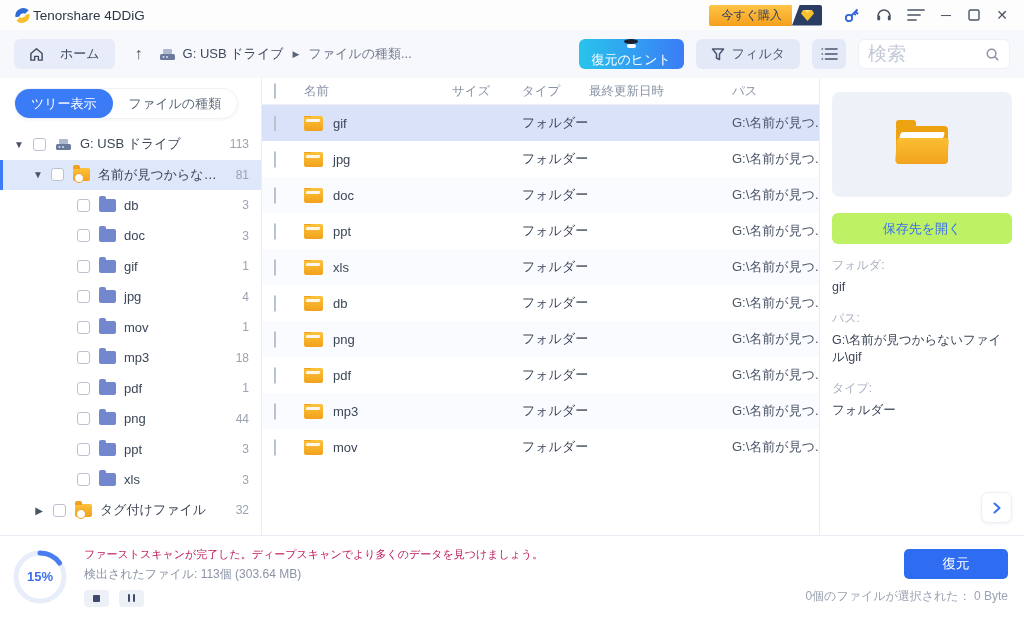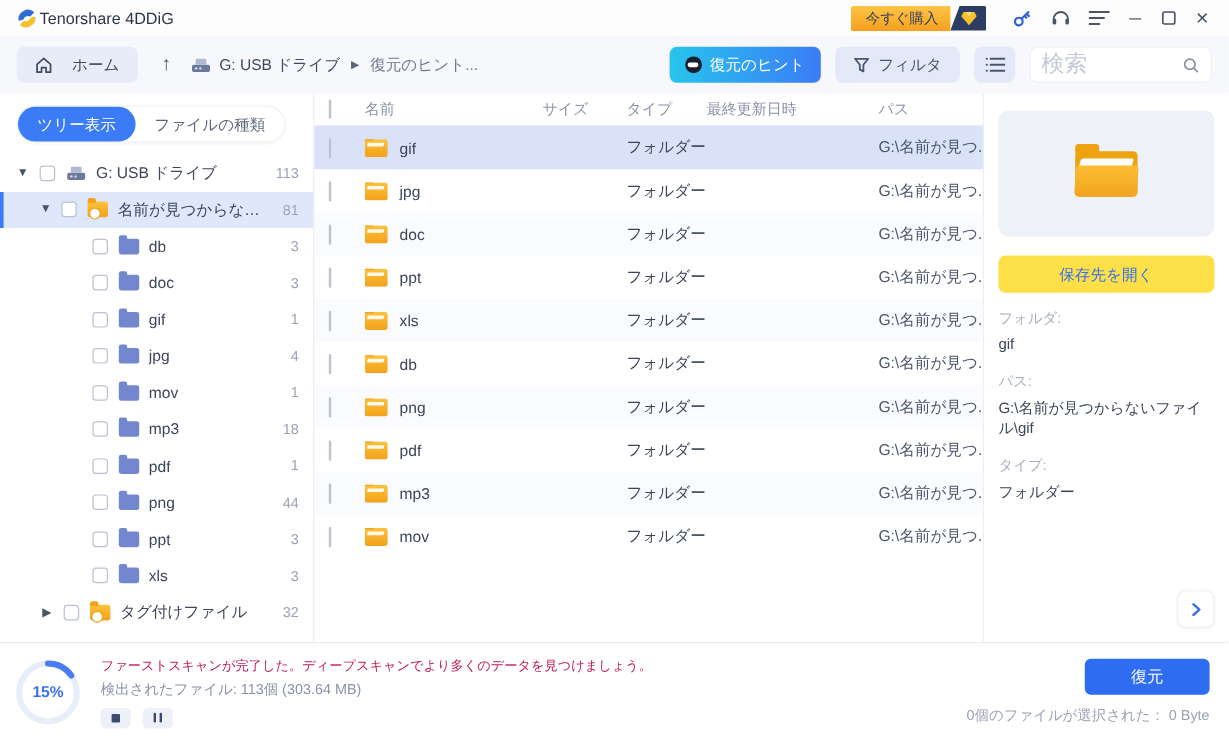--- a/index.html
+++ b/index.html
@@ -24,21 +24,21 @@
   .navbar { height:48px; background:#f6f8fc; display:flex; align-items:center; padding:0 14px; }
   .home-btn { background:#e7ecf8; border-radius:6px; height:30px; padding:0 15px; display:flex;
     align-items:center; gap:16px; font-size:13px; color:#3e4a5e; cursor:pointer; }
   .up-arrow { margin:0 16px 0 20px; font-size:16px; color:#4a5563; cursor:pointer; }
   .breadcrumb { display:flex; align-items:center; gap:9px; font-size:13px; color:#3e4a5e; }
   .crumb { cursor:pointer; display:flex; align-items:center; gap:7px; }
   .crumb-sep { font-size:9px; color:#5b6575; }
   .crumb-folder { color:#707a8c; }
   .nav-spacer { flex:1; }
   .hint-btn { background:linear-gradient(90deg,#28c4ec,#3b7cf6); color:#fff; border-radius:6px; height:30px;
-    padding:0 13px; display:flex; align-items:center; gap:7px; font-size:13px; cursor:pointer; margin-right:12px; }
+    padding:0 13px; display:flex; align-items:center; gap:7px; font-size:13px; cursor:pointer; margin-right:12px;flex-direction:column; }
   .robot-ic { width:14px; height:14px; border-radius:50%; background:#17202e; position:relative; }
   .robot-ic::after { content:""; position:absolute; left:2.5px; top:5px; width:9px; height:4px; border-radius:2px; background:#fff; }
   .filter-btn { background:#e4e9f7; color:#4a5670; border-radius:6px; height:30px; padding:0 15px;
     display:flex; align-items:center; gap:7px; font-size:13px; cursor:pointer; margin-right:12px; }
   .view-btn { background:#e4e9f7; width:34px; height:30px; border-radius:6px; display:flex;
     align-items:center; justify-content:center; cursor:pointer; margin-right:12px; }
   .search-box { background:#fff; border:1px solid #eef0f6; border-radius:6px; height:30px; width:152px;
     display:flex; align-items:center; padding:0 9px; }
   .search-box input { border:none; outline:none; flex:1; font-size:19px; color:#3a4557; min-width:0;
     font-family:inherit; background:transparent; }
@@ -98,21 +98,21 @@
   .preview-box { background:#eef1f8; border-radius:8px; height:105px; display:flex;
     align-items:center; justify-content:center; }
   .big-folder { position:relative; width:52px; height:38px; }
   .big-folder .back { position:absolute; inset:0; border-radius:4px; background:#eda20f; }
   .big-folder .back::before { content:""; position:absolute; top:-6px; left:0; width:20px; height:8px;
     border-radius:3px 3px 0 0; background:#eda20f; }
   .big-folder .slit { position:absolute; left:4px; top:6px; width:44px; height:7px;
     background:#fff; border-radius:2px; transform:skewX(-16deg); }
   .big-folder .front { position:absolute; left:0; right:0; bottom:0; height:26px; border-radius:3px 3px 4px 4px;
     background:linear-gradient(180deg,#fbbe33,#f2a31d); transform:skewX(-4deg); }
-  .open-btn { margin-top:16px; width:100%; height:31px; background:#fde047; color:#3a70ee;
+  .open-btn { margin-top:16px; width:100%; height:31px; background:#bef264; color:#3a70ee;
     border:none; border-radius:6px; font-size:13px; cursor:pointer; font-family:inherit; }
   .field-label { color:#a7afbd; font-size:12px; margin-top:13px; }
   .field-value { color:#3c4657; font-size:12.5px; margin-top:5px; word-break:break-all; line-height:1.4; }
   .next-btn { position:absolute; right:12px; bottom:12px; width:31px; height:31px; background:#fff;
     border:1px solid #eef0f6; border-radius:7px; color:#3a70ee; font-size:16px; display:flex;
     align-items:center; justify-content:center; cursor:pointer; box-shadow:0 1px 3px rgba(60,80,120,.08); }
 
   
   .footer { height:82px; border-top:1px solid #e9ecf3; background:#fff; display:flex;
     align-items:center; padding:0 16px 0 12px; }
@@ -196,21 +196,21 @@
             <rect x="1" y="7" width="15" height="6" rx="1.6" fill="#6b7a9a"></rect>
             <rect x="4" y="2" width="9" height="5" rx="1" fill="#aebad2"></rect>
             <circle cx="4.5" cy="10" r="1" fill="#d9e0ee"></circle>
             <circle cx="8" cy="10" r="1" fill="#d9e0ee"></circle>
           </svg>
       </span>
       <span>G: USB ドライブ</span>
     </span>
     <span class="crumb-sep">▶</span>
     <span class="crumb crumb-folder">
-      <span>復元のヒント...</span>
+      <span>ファイルの種類...</span>
     </span>
   </div>
   <span class="nav-spacer"></span>
   <div class="hint-btn">
     <span class="robot-ic"></span>
     <span>復元のヒント</span>
   </div>
   <div class="filter-btn">
     <svg width="14" height="14" viewBox="0 0 14 14" fill="none" stroke="#4a5670" stroke-width="1.5" stroke-linejoin="round">
       <path d="M1.5 2 H12.5 L8.5 7 V12.5 L5.5 11 V7 Z"></path>

